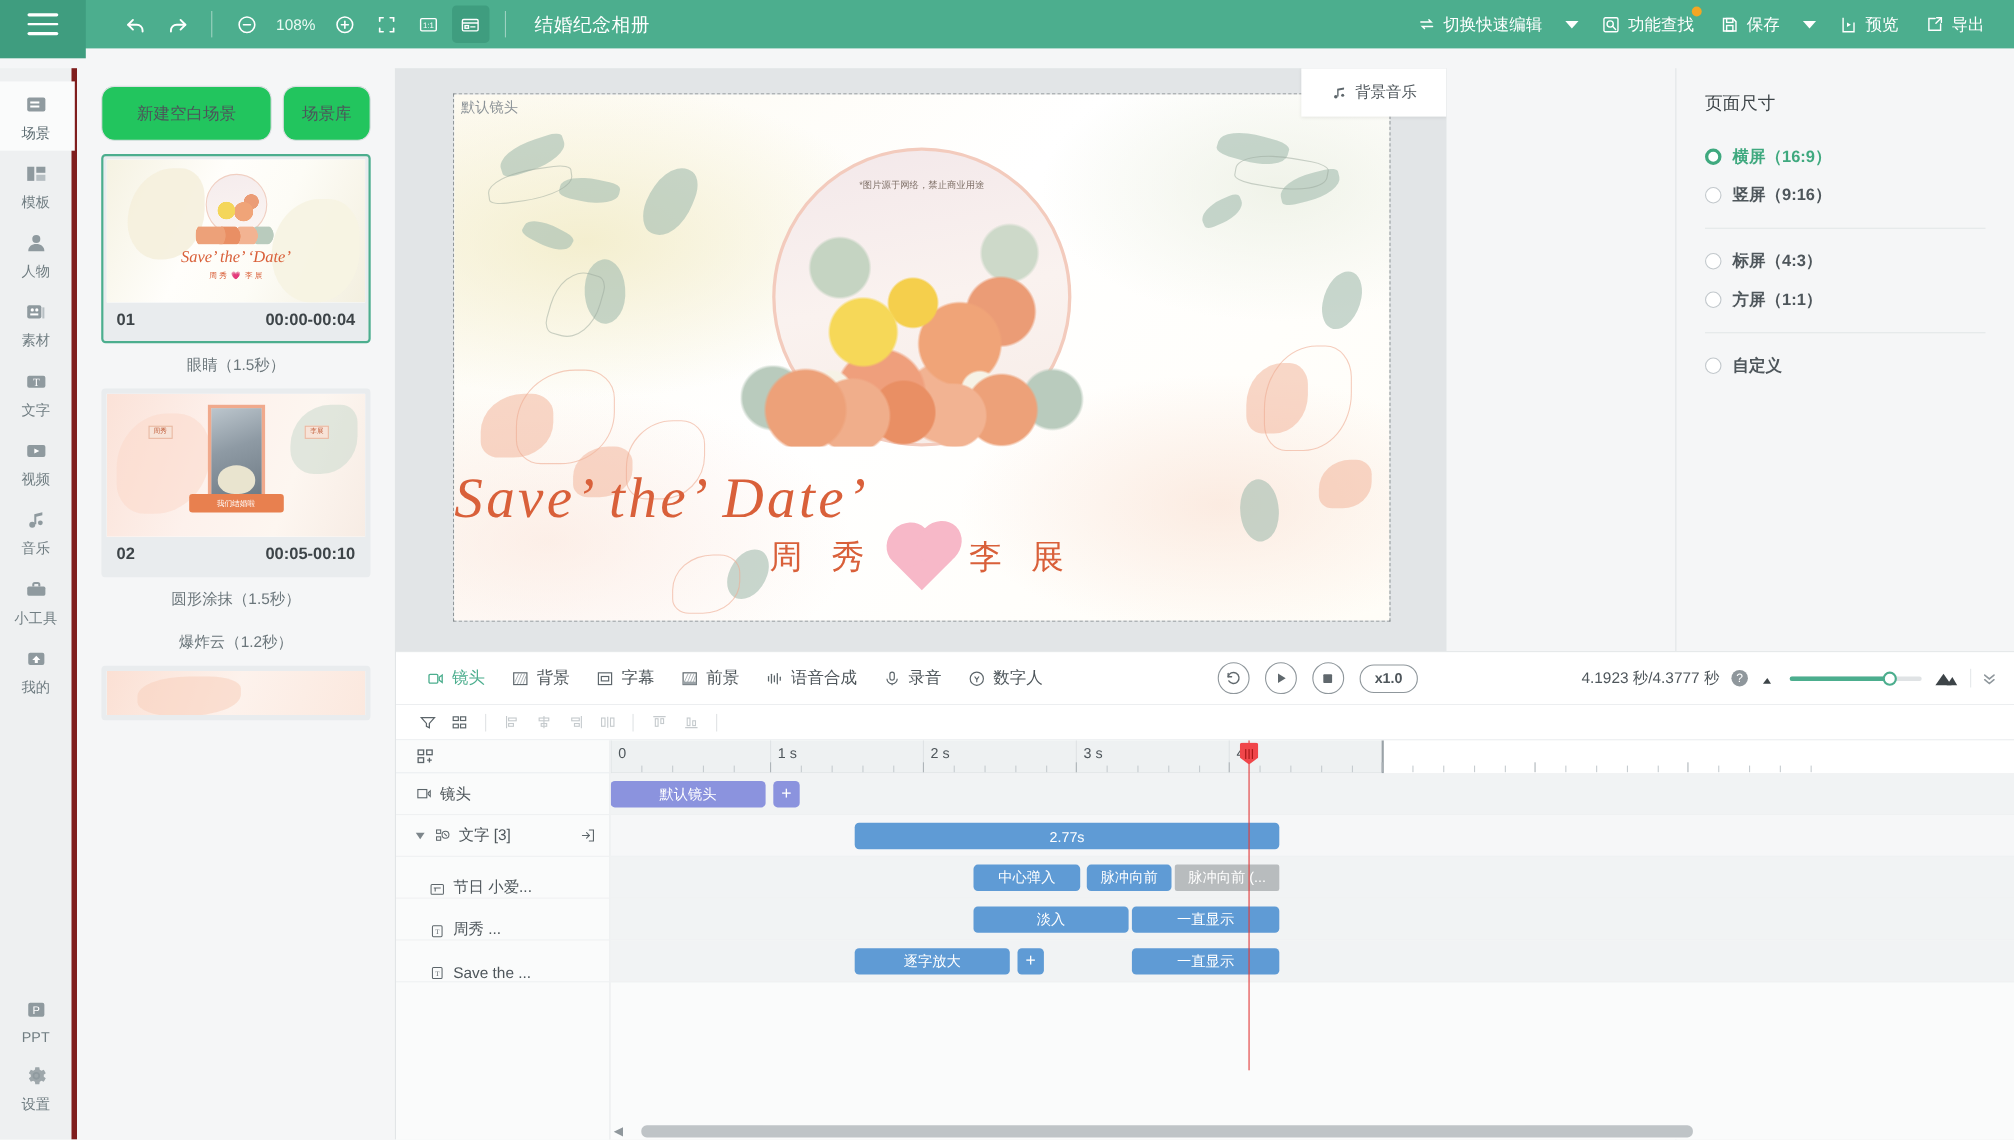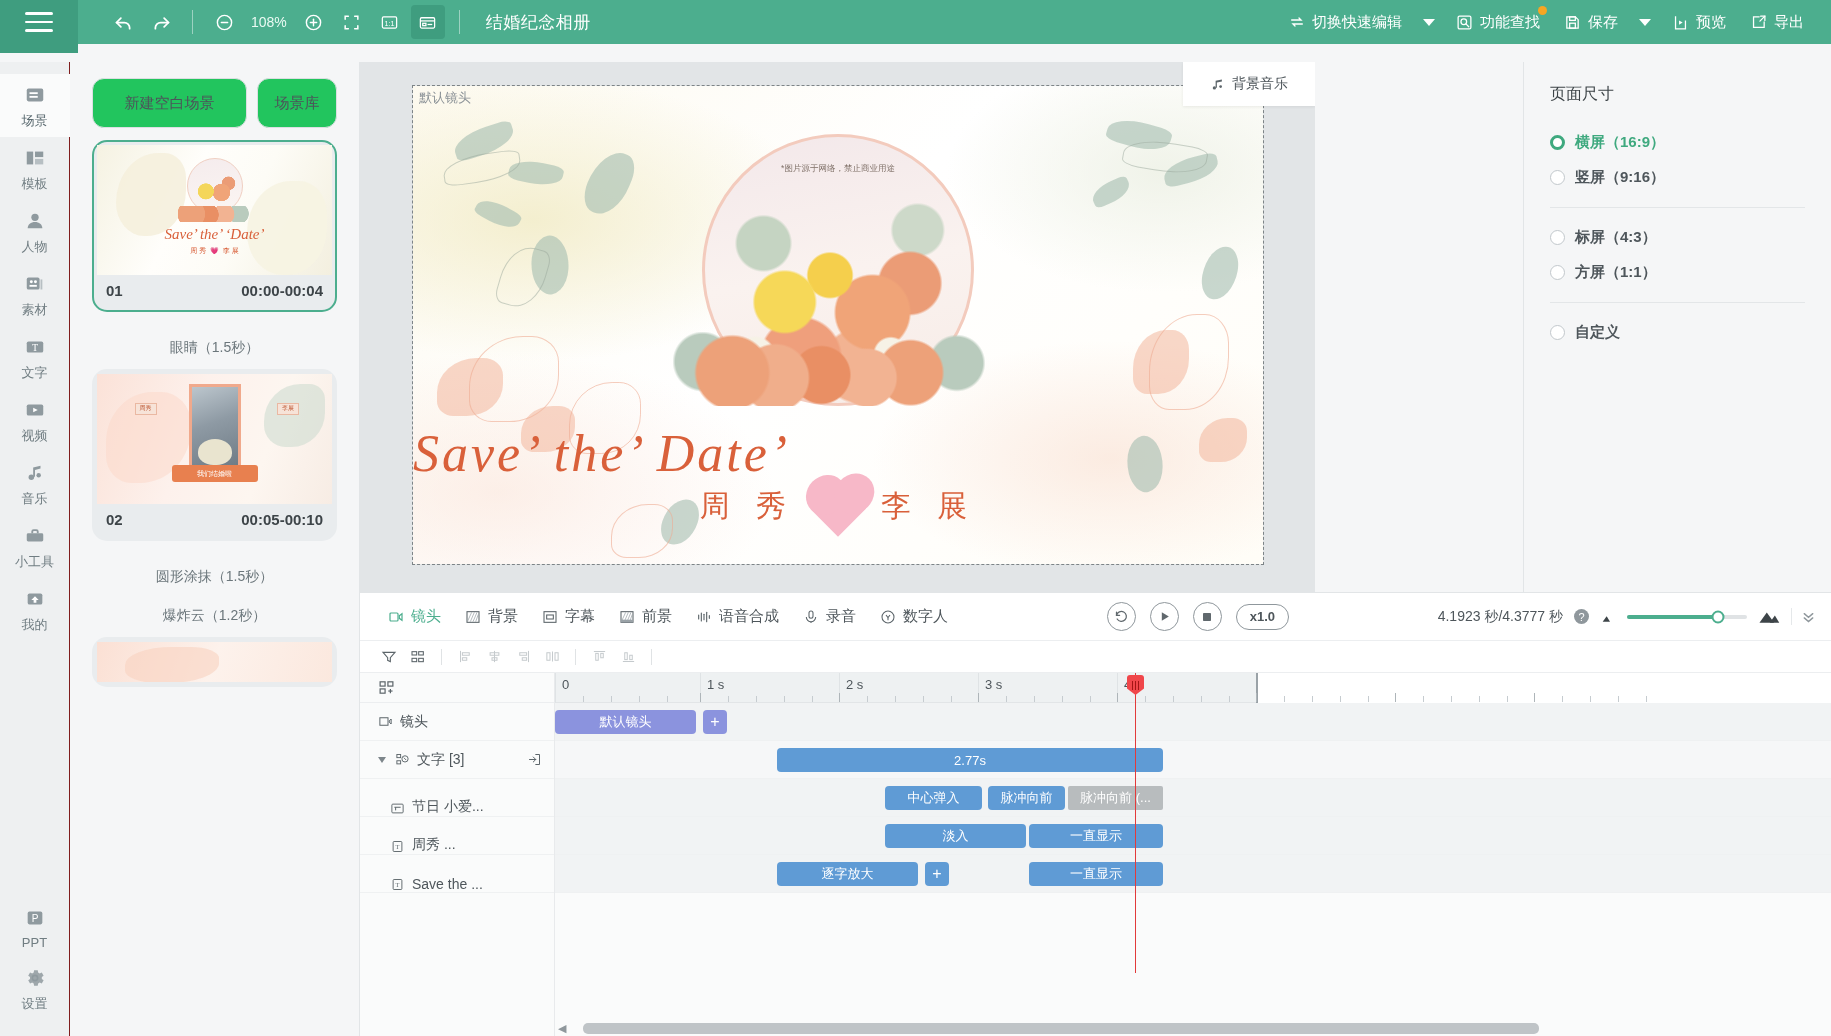--- a/index.html
+++ b/index.html
@@ -44,21 +44,21 @@
   .caret-btn { padding: 0 8px; }
   .caret { width: 0; height: 0; border-left: 6px solid transparent; border-right: 6px solid transparent; border-top: 7px solid #fff; }
   .dot-badge {
     position: absolute; top: 4px; right: 4px; width: 9px; height: 9px; border-radius: 50%;
     background: #f5a623;
   }
 
   
   .rail {
     position: absolute; top: 62px; left: 0; width: 70px; height: 974px;
-    background: #eef0f1; border-right: 1px solid #7f1d1d;
+    background: #eef0f1; border-right: 5px solid #7f1d1d;
     display: flex; flex-direction: column; align-items: center; padding-top: 12px;
   }
   .rail-item {
     width: 70px; padding: 9px 0 7px; display: flex; flex-direction: column;
     align-items: center; gap: 5px; cursor: pointer; color: #707d82; font-size: 13px;
   }
   .rail-item.active { background: #fafbfb; color: #5a6a70; }
   .rail-glyph { width: 24px; height: 24px; display: flex; align-items: center; justify-content: center; }
   .rail-spacer { flex: 1; }
 
@@ -70,21 +70,21 @@
   .scene-actions { display: flex; gap: 10px; padding: 16px 22px 12px; }
   .scene-btn {
     flex: 1; height: 50px; background: #22c55e; border: 1px solid #dcdfe2; border-radius: 12px;
     font-size: 15px; color: #4c555a; cursor: pointer; display: flex; align-items: center; justify-content: center;
     font-family: inherit;
   }
   .scene-btn.small { flex: 0 0 80px; }
 
   .scene-list { padding: 0 22px; }
   .scene-card {
-    background: #e9ecee; border-radius: 15px; padding: 3px; margin-bottom: 18px;
+    background: #e9ecee; border-radius: 4px; padding: 3px; margin-bottom: 2px;
     border: 2px solid transparent; cursor: pointer;
   }
   .scene-card.selected { border-color: #4cae8e; }
   .scene-thumb { width: 100%; height: 130px; overflow: hidden; position: relative; background: #fff; }
   .scene-meta { display: flex; justify-content: space-between; align-items: center; padding: 7px 9px 8px; }
   .scene-no { font-size: 15px; font-weight: bold; color: #3d4448; }
   .scene-time { font-size: 15px; font-weight: bold; color: #3d4448; }
   .scene-trans { text-align: center; font-size: 14px; color: #6b767b; padding: 9px 0 12px; }
 
   

